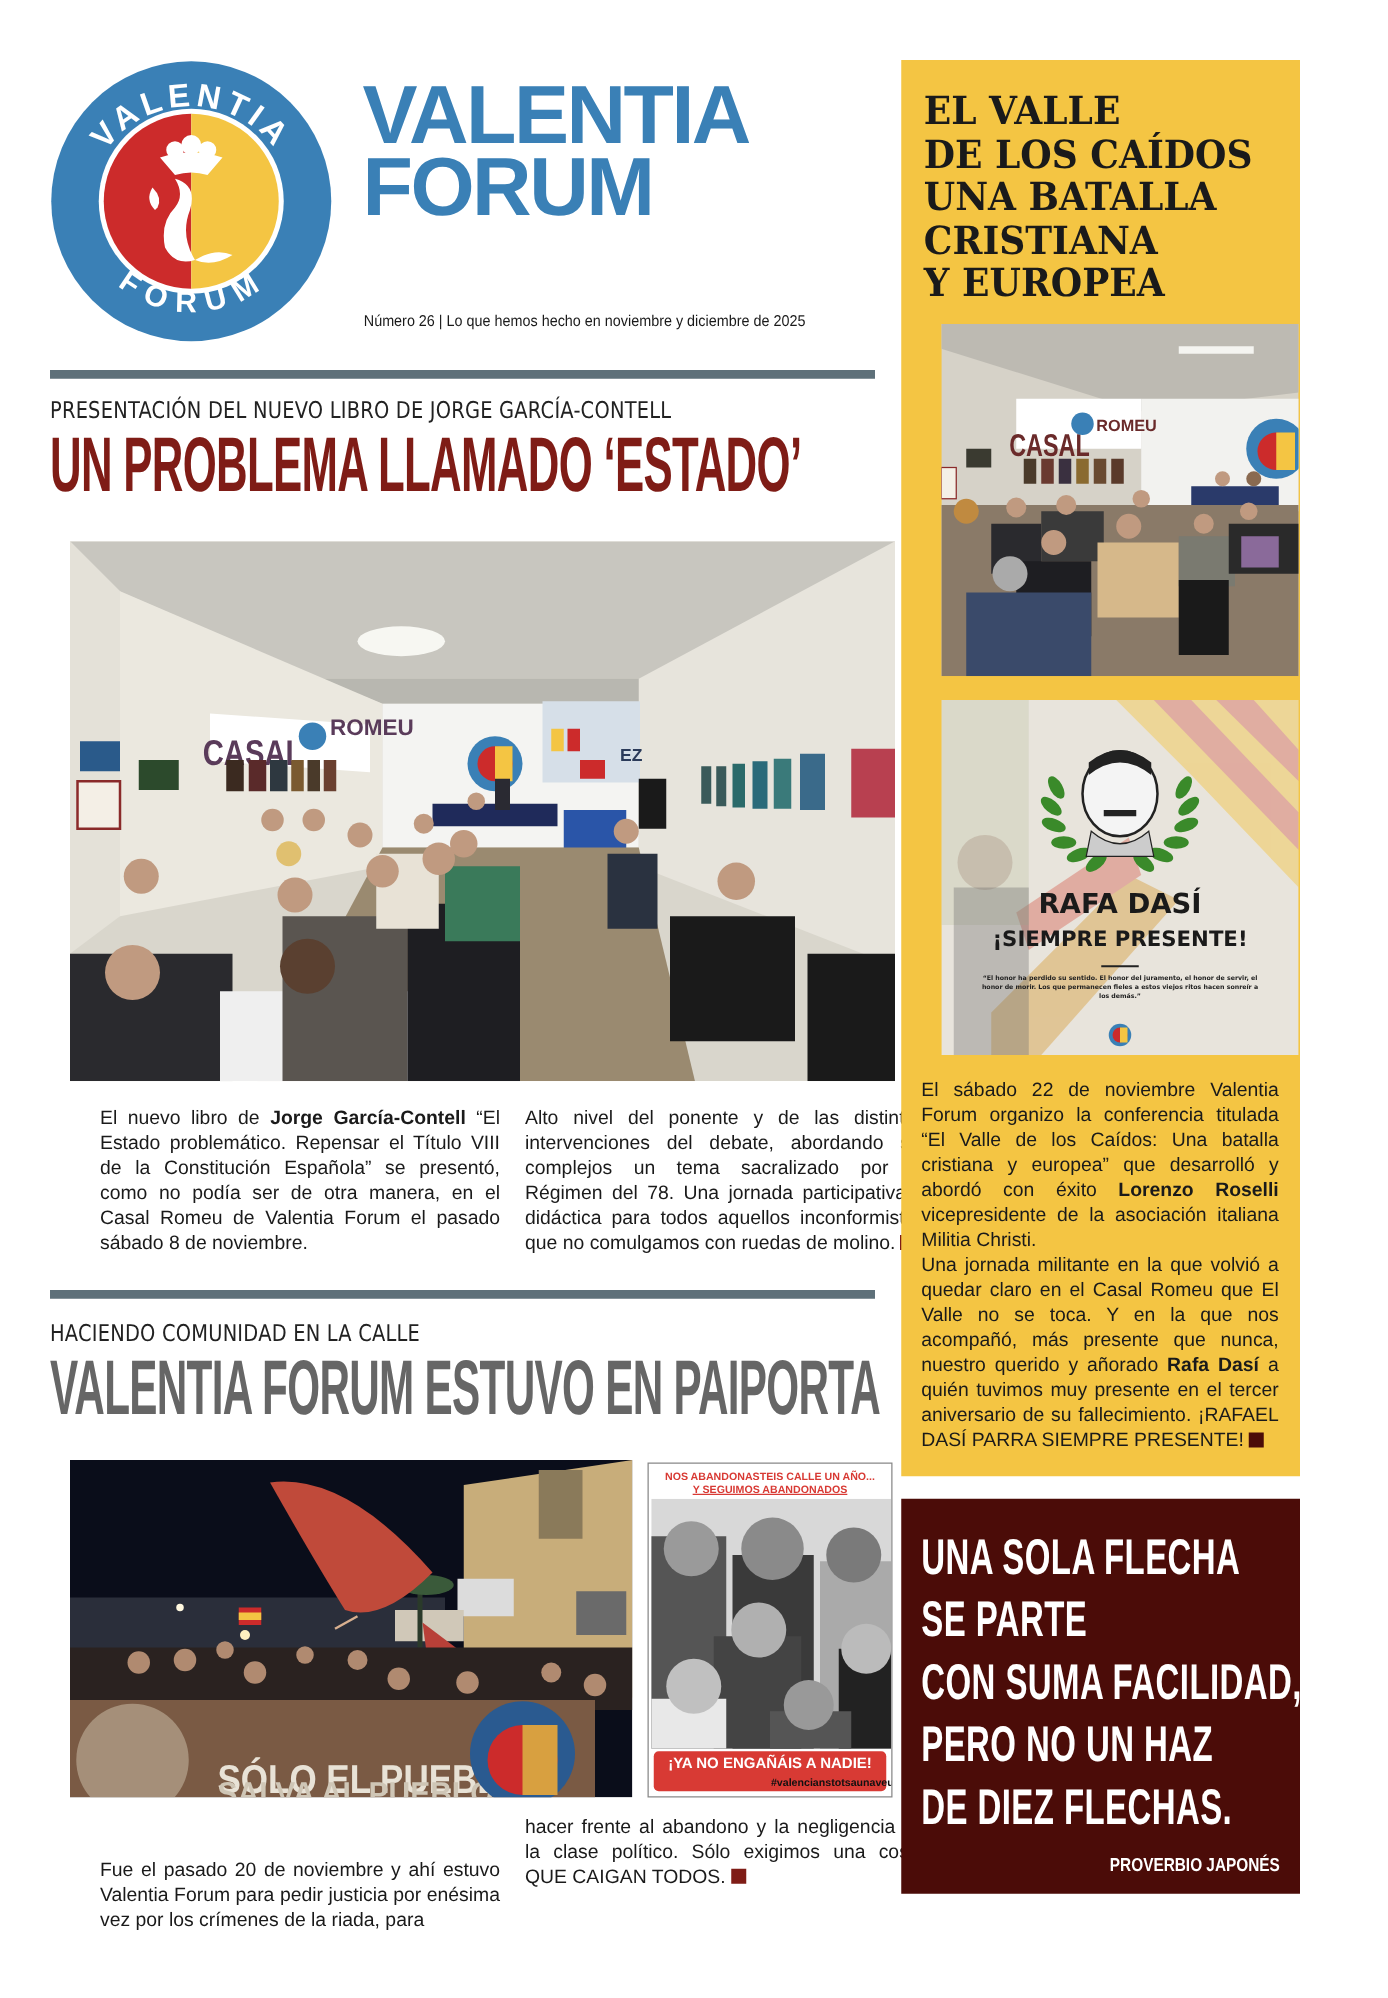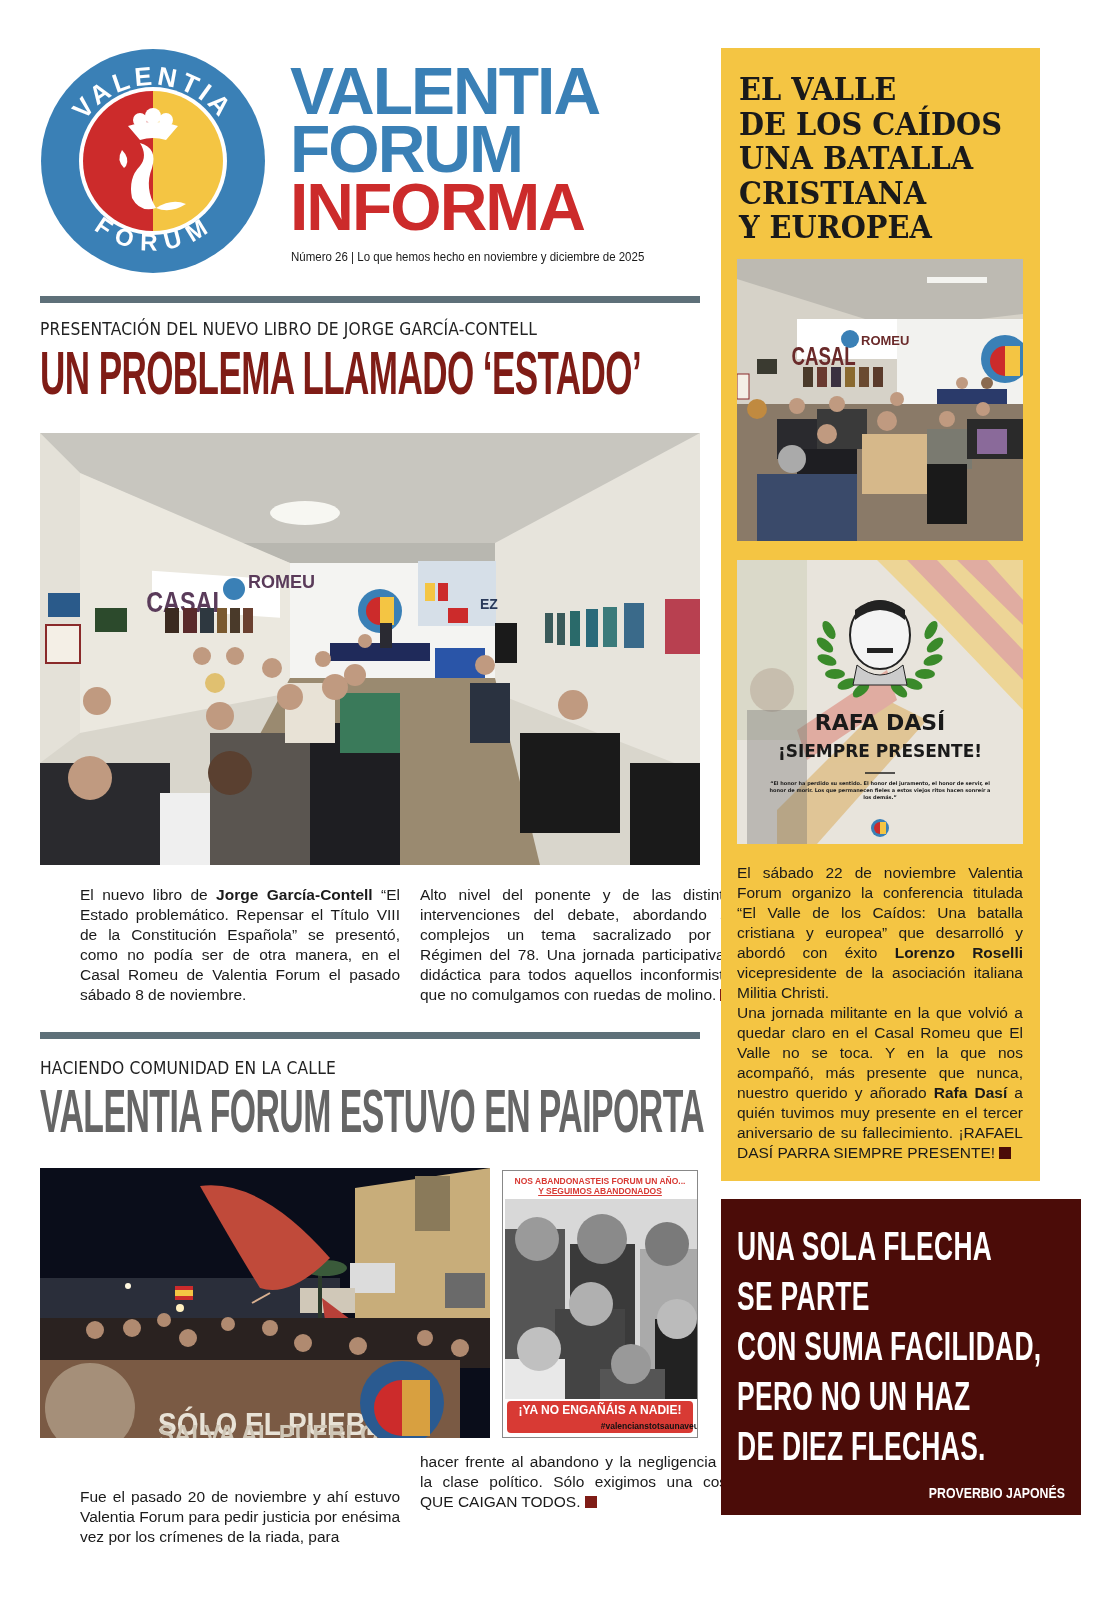--- a/index.html
+++ b/index.html
@@ -15,35 +15,35 @@
   .issue-line { position: absolute; left: 291px; top: 250px; font-size: 12.5px; color: #1a1a1a; font-family: "Liberation Sans", sans-serif; transform: scaleX(0.92); transform-origin: left; white-space: nowrap; }
 
   
   .rule { position: absolute; left: 40px; width: 660px; height: 7px; background: #5e7079; }
 
   .kicker { position: absolute; left: 40px; font-size: 18.5px; color: #222; letter-spacing: 0.2px; white-space: nowrap; transform: scaleX(0.84); transform-origin: left; font-family: "DejaVu Sans", sans-serif; }
   .headline { position: absolute; left: 40px; font-family: "Liberation Sans", sans-serif; font-weight: 700; font-size: 56px; line-height: 56px; white-space: nowrap; transform-origin: left; letter-spacing: -1px; }
   .hl-red { color: #7f1c16; transform: scaleX(0.565); font-size: 62px; }
   .hl-gray { color: #666; transform: scaleX(0.545); font-size: 62px; }
 
-  .photo { position: absolute; overflow: hidden; }
+  .photo { position: absolute; overflow: hidden; margin-left: 16px; }
   .photo svg { display: block; width: 100%; height: 100%; }
 
   .body-text { position: absolute; font-size: 15.5px; line-height: 20px; text-align: justify; color: #1a1a1a; font-family: "Liberation Sans", sans-serif; margin-left: 40px; }
   .body-text b { font-weight: 700; }
   .end-mark { display: inline-block; width: 12px; height: 12px; background: #7f1c16; margin-left: 4px; vertical-align: -1px; }
 
   
   .yellow-box { position: absolute; left: 721px; top: 48px; width: 319px; height: 1133px; background: #f4c543; padding-left: 48px; }
   .yb-title { position: absolute; left: 18px; top: 24px; font-family: "DejaVu Serif", serif; font-weight: 700; font-size: 31px; line-height: 34.5px; color: #1a1a1a; white-space: nowrap; transform: scaleX(0.93); transform-origin: left; }
   .yb-text { position: absolute; left: 16px; top: 815px; width: 286px; font-size: 15.5px; line-height: 20px; text-align: justify; color: #1a1a1a; }
   .yb-end { background: #4b0c08; }
 
   
-  .quote-box { position: absolute; left: 721px; top: 1199px; width: 360px; height: 316px; background: #4b0c08; color: #fff; }
+  .quote-box { position: absolute; left: 721px; top: 1199px; width: 319px; height: 316px; background: #4b0c08; color: #fff; }
   .quote-text { position: absolute; left: 16px; top: 22px; font-weight: 700; font-size: 40px; line-height: 50px; white-space: nowrap; transform: scaleX(0.66); transform-origin: left; letter-spacing: 0.5px; }
   .quote-author { position: absolute; right: 16px; bottom: 14px; font-weight: 700; font-size: 15px; white-space: nowrap; transform: scaleX(0.82); transform-origin: right; }
 </style>
 </head>
 <body>
 
 <div class="logo">
   <svg viewBox="0 0 226 226" width="226" height="226">
     <circle cx="113" cy="113" r="112" fill="#3a80b6"></circle>
     <circle cx="113" cy="113" r="74" fill="#ffffff"></circle>
@@ -73,21 +73,20 @@
     </text>
     <text font-family="Liberation Sans, sans-serif" font-weight="700" font-size="24" fill="#ffffff" letter-spacing="4">
       <textPath href="#botArc" startOffset="50%" text-anchor="middle" dominant-baseline="hanging">FORUM</textPath>
     </text>
   </svg>
 </div>
 
 <div class="masthead">
   <div class="mh-line mh-blue">VALENTIA</div>
   <div class="mh-line mh-blue">FORUM</div>
-  <div class="mh-line mh-red">INFORMA</div>
 </div>
 <div class="issue-line">Número 26 | Lo que hemos hecho en noviembre y diciembre de 2025</div>
 
 <div class="rule" style="top:296px;"></div>
 <div class="kicker" style="top:318px;">PRESENTACIÓN DEL NUEVO LIBRO DE JORGE GARCÍA-CONTELL</div>
 <div class="headline hl-red" style="top:345px;">UN PROBLEMA LLAMADO ‘ESTADO’</div>
 
 <div class="photo" style="left:40px; top:433px; width:660px; height:432px;">
   <svg viewBox="0 0 660 432" preserveAspectRatio="none">
     <rect width="660" height="432" fill="#d9d6cc"></rect>
@@ -228,21 +227,21 @@
     <text x="118" y="232" font-family="Liberation Sans, sans-serif" font-weight="700" font-size="28" fill="#e8e2d6" transform="scale(1 1.15)">SÓLO EL PUEBLO</text>
     <text x="118" y="262" font-family="Liberation Sans, sans-serif" font-weight="700" font-size="24" fill="#cfc6b6" transform="scale(1 1.05)">SALVA AL PUEBLO</text>
     <circle cx="362" cy="235" r="42" fill="#2a5a90"></circle>
     <circle cx="362" cy="240" r="28" fill="#cc2b2b"></circle>
     <rect x="362" y="212" width="28" height="56" fill="#d8a040"></rect>
   </svg>
 </div>
 
 <div class="photo" style="left:502px; top:1170px; width:196px; height:268px; border:1.5px solid #888; background:#fff;">
   <div style="position:absolute; left:0; top:5px; width:100%; text-align:center; font-size:8.5px; font-weight:700; color:#d83a34; line-height:10px;">
-    <div>NOS ABANDONASTEIS FORUM UN AÑO...</div>
+    <div>NOS ABANDONASTEIS CALLE UN AÑO...</div>
     <div style="text-decoration:underline;">Y SEGUIMOS ABANDONADOS</div>
   </div>
   <svg style="position:absolute; left:2px; top:28px; width:192px; height:200px;" viewBox="0 0 192 200" preserveAspectRatio="none">
     <rect width="192" height="200" fill="#d8d8d8"></rect>
     <rect x="0" y="30" width="60" height="170" fill="#555"></rect>
       <circle cx="32" cy="40" r="22" fill="#9a9a9a"></circle>
     <rect x="65" y="45" width="65" height="155" fill="#3a3a3a"></rect>
       <circle cx="97" cy="40" r="25" fill="#8a8a8a"></circle>
     <rect x="135" y="50" width="57" height="150" fill="#aaa"></rect>
       <circle cx="162" cy="45" r="22" fill="#7a7a7a"></circle>

